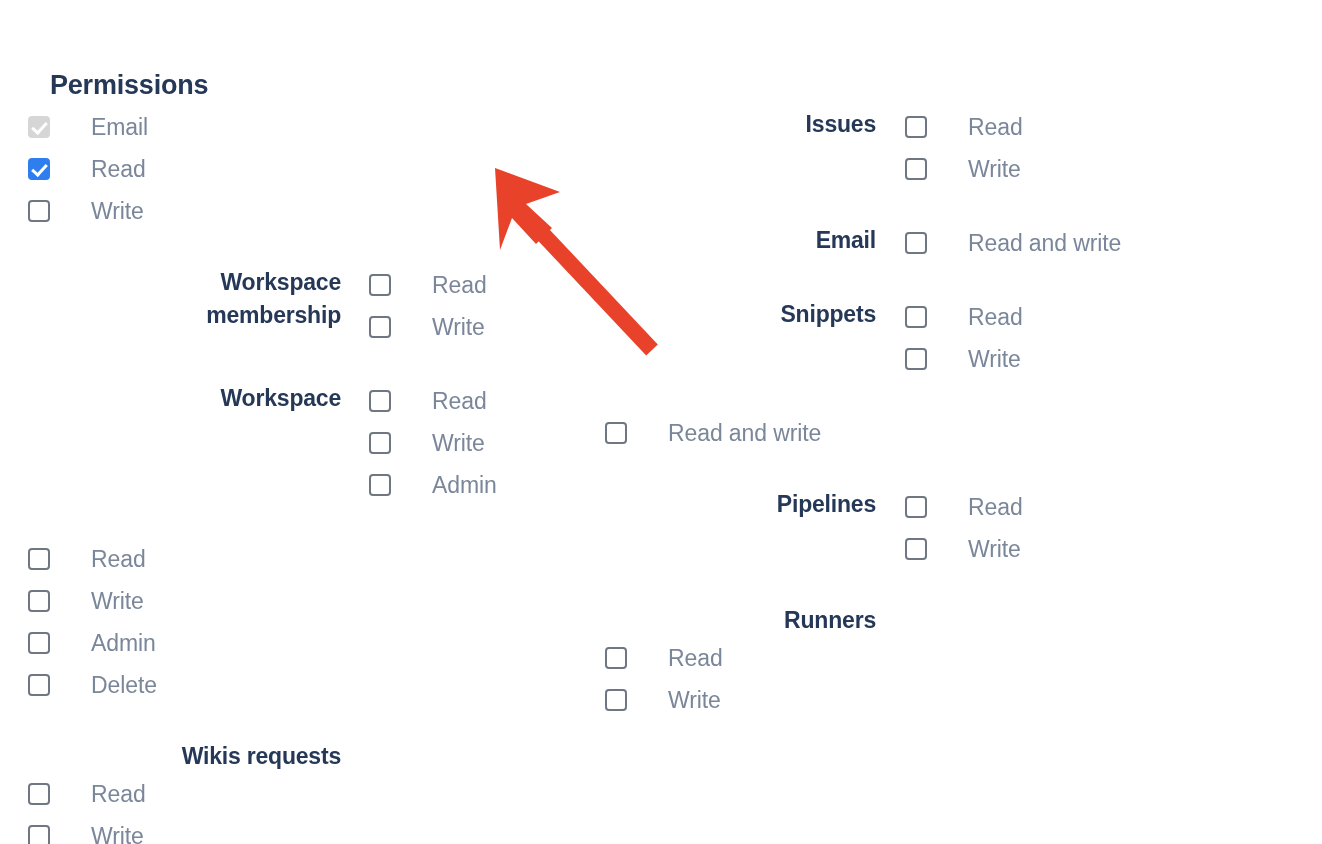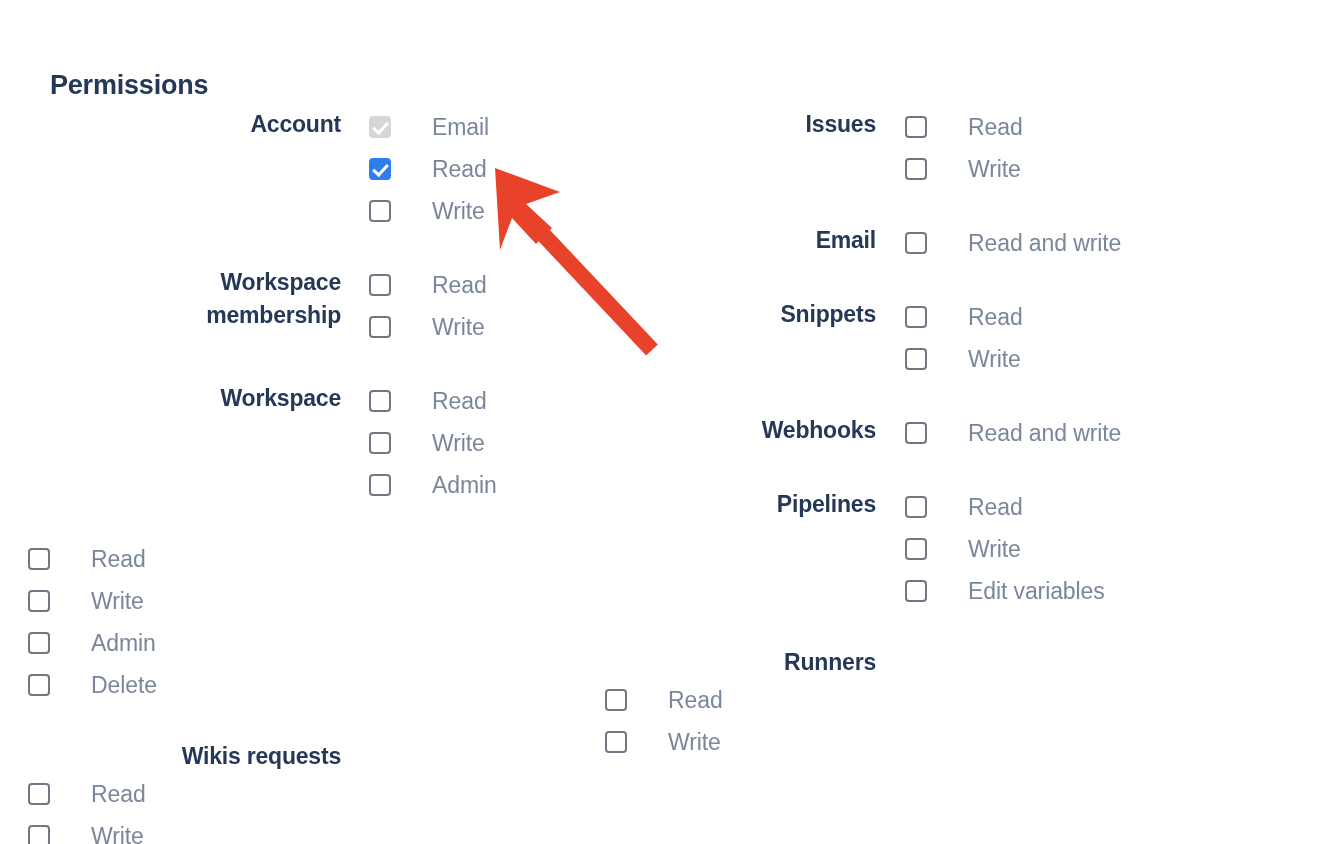--- a/index.html
+++ b/index.html
@@ -124,21 +124,20 @@
     pointer-events: none;
   }
 </style>
 </head>
 <body>
 
 <h1 id="page-title">Permissions</h1>
 
 <div class="perm-column" id="column-left">
     <div class="perm-group">
-      <div class="group-label">Account</div>
       <div class="group-options">
         <label class="option-row">
           <span class="checkbox disabled-checked"></span>
           <span class="option-label">Email</span>
         </label>
         <label class="option-row">
           <span class="checkbox checked"></span>
           <span class="option-label">Read</span>
         </label>
         <label class="option-row">
@@ -243,42 +242,37 @@
           <span class="checkbox"></span>
           <span class="option-label">Read</span>
         </label>
         <label class="option-row">
           <span class="checkbox"></span>
           <span class="option-label">Write</span>
         </label>
       </div>
     </div>
     <div class="perm-group">
-      <div class="group-label">Webhooks</div>
       <div class="group-options">
         <label class="option-row">
           <span class="checkbox"></span>
           <span class="option-label">Read and write</span>
         </label>
       </div>
     </div>
     <div class="perm-group">
       <div class="group-label">Pipelines</div>
       <div class="group-options">
         <label class="option-row">
           <span class="checkbox"></span>
           <span class="option-label">Read</span>
         </label>
         <label class="option-row">
           <span class="checkbox"></span>
           <span class="option-label">Write</span>
-        </label>
-        <label class="option-row">
-          <span class="checkbox"></span>
-          <span class="option-label">Edit variables</span>
         </label>
       </div>
     </div>
     <div class="perm-group">
       <div class="group-label">Runners</div>
       <div class="group-options">
         <label class="option-row">
           <span class="checkbox"></span>
           <span class="option-label">Read</span>
         </label>

